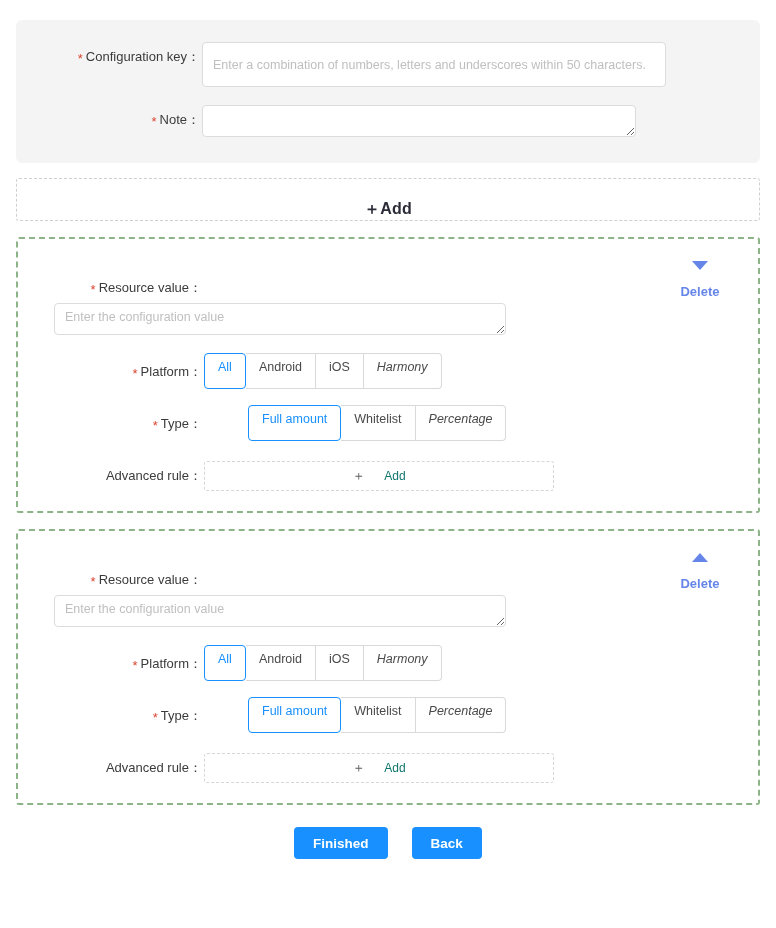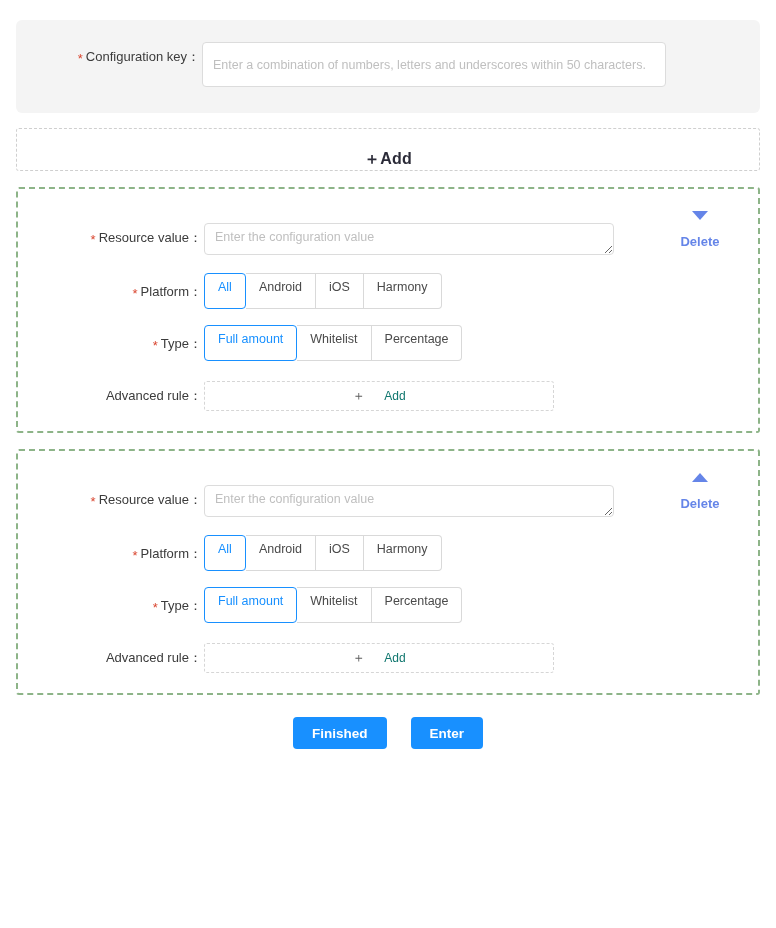--- a/index.html
+++ b/index.html
@@ -137,21 +137,21 @@
   }
   .tri-down { border-top: 9px solid #6585e8; }
   .tri-up   { border-bottom: 9px solid #6585e8; }
   .del-link {
     color: #6585e8;
     font-size: 13px;
     cursor: pointer;
     user-select: none;
   }
 
-  .res-ta { width: 410px; height: 32px; }
+  .res-ta { width: 452px; height: 32px; margin-left: 36px; }
 
   
   .seg {
     display: inline-flex;
     align-items: center;
     height: 28px;
   }
   .seg-item {
     height: 36px;
     line-height: 26px;
@@ -166,20 +166,21 @@
     white-space: nowrap;
   }
   .seg-item:first-child {
     border-left-width: 1px;
     border-top-left-radius: 4px;
     border-bottom-left-radius: 4px;
   }
   .seg-item:last-child {
     border-top-right-radius: 4px;
     border-bottom-right-radius: 4px;
+    font-style: italic;
   }
   .seg-item.sel {
     border: 1px solid #1890ff;
     color: #1890ff;
     position: relative;
     z-index: 2;
     border-radius: 4px;
   }
 
   
@@ -220,36 +221,40 @@
     border: none;
     border-radius: 4px;
     height: 32px;
     padding: 0 19px;
     font-family: "Liberation Sans", sans-serif;
     font-size: 13.5px;
     font-weight: bold;
     cursor: pointer;
   }
 
-  .mb-row-1 { margin-bottom: 22px; }
+  .mb-row-1 { margin-bottom: 22px; flex-direction: column; }
   .mb-row-2 { margin-bottom: 22px; }
-  .mb-row-3 { margin-bottom: 22px; }
+  .mb-row-3 { margin-bottom: 22px; gap: 44px; }
 </style>
 </head>
 <body>
 
 <div class="page">
 
   <div class="header-card">
 
     <div class="form-row">
       <div class="f-label"><span class="req">*</span><span>Configuration key</span><span class="colon">：</span></div>
       <input class="text-input cfg-key-input" type="text" placeholder="Enter a combination of numbers, letters and underscores within 50 characters." style="">
     </div>
 
+    <div class="form-row">
+      <div class="f-label"><span class="req">*</span><span>Note</span><span class="colon">：</span></div>
+      <textarea class="ta note-ta" placeholder="" style=""></textarea>
+    </div>
 
   </div>
 
   <div class="add-bar">
     <span class="add-bar-label">＋Add</span>
   </div>
 
   <div class="rule-panel">
 
     <div class="panel-actions">
@@ -327,16 +332,16 @@
       <div class="adv-add">
         <span class="adv-plus">＋</span>
         <span class="adv-add-label">Add</span>
       </div>
     </div>
 
   </div>
 
   <div class="footer">
     <button class="btn">Finished</button>
-    <button class="btn">Enter</button>
+    <button class="btn">Back</button>
   </div>
 
 </div>
 
 </body></html>

